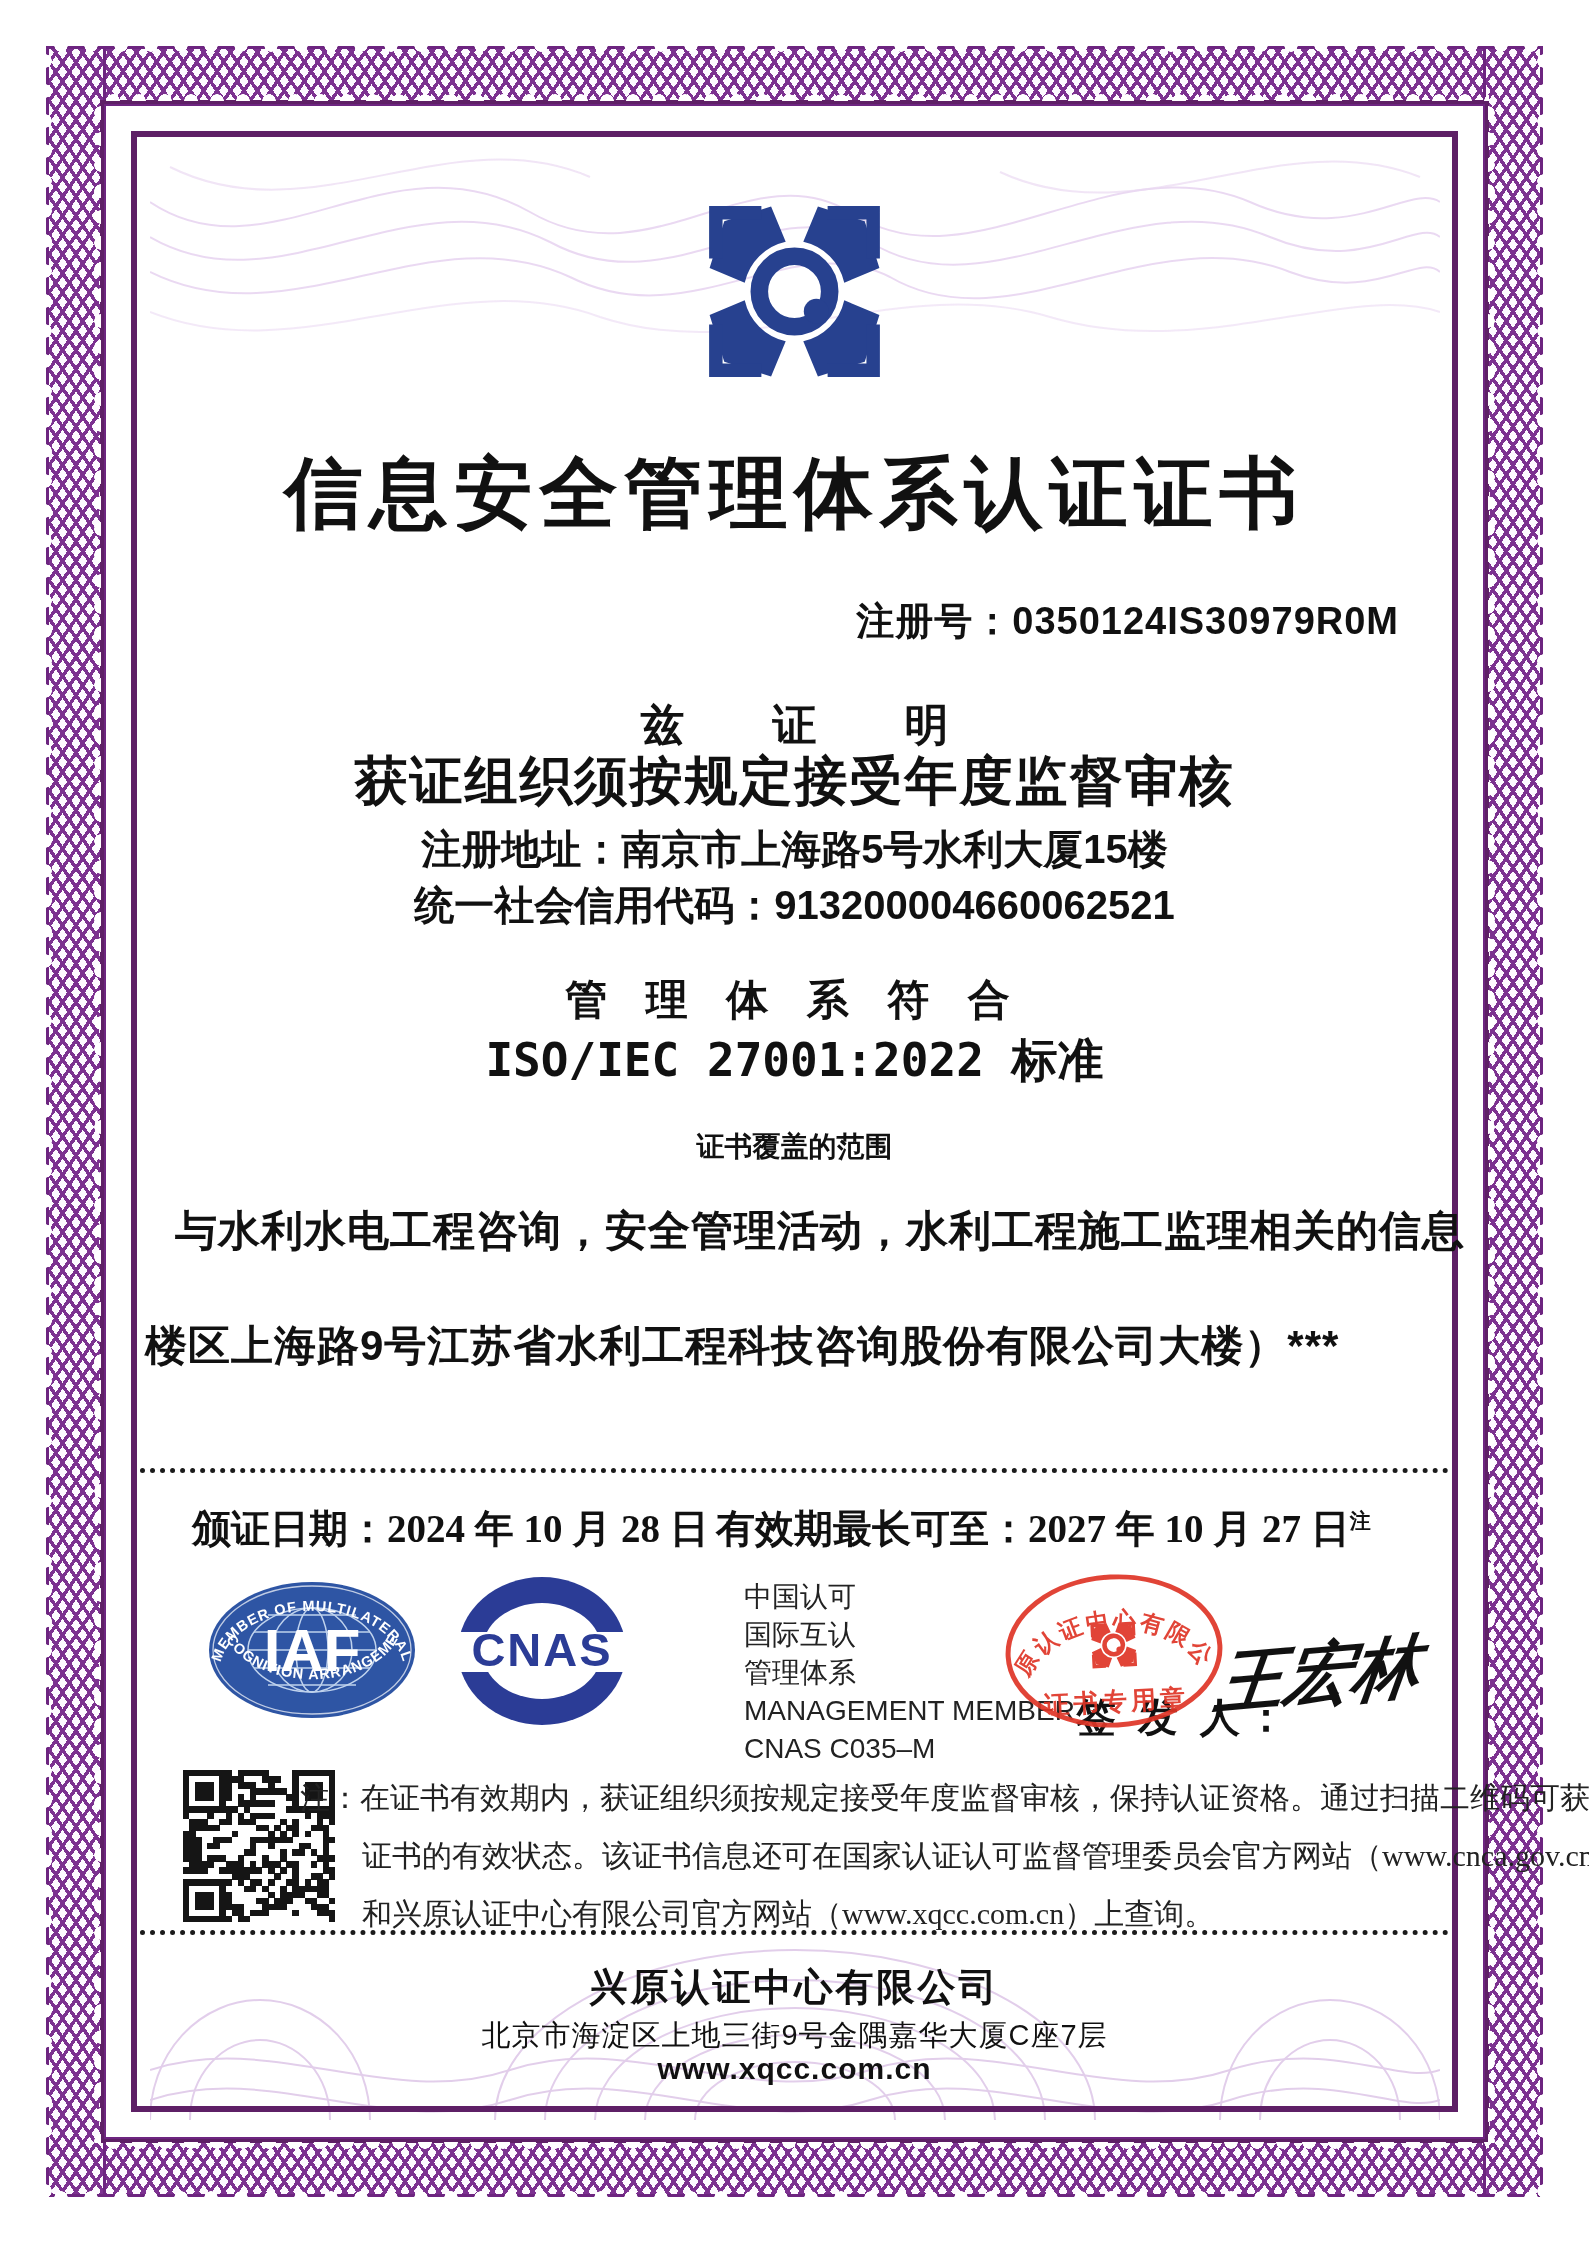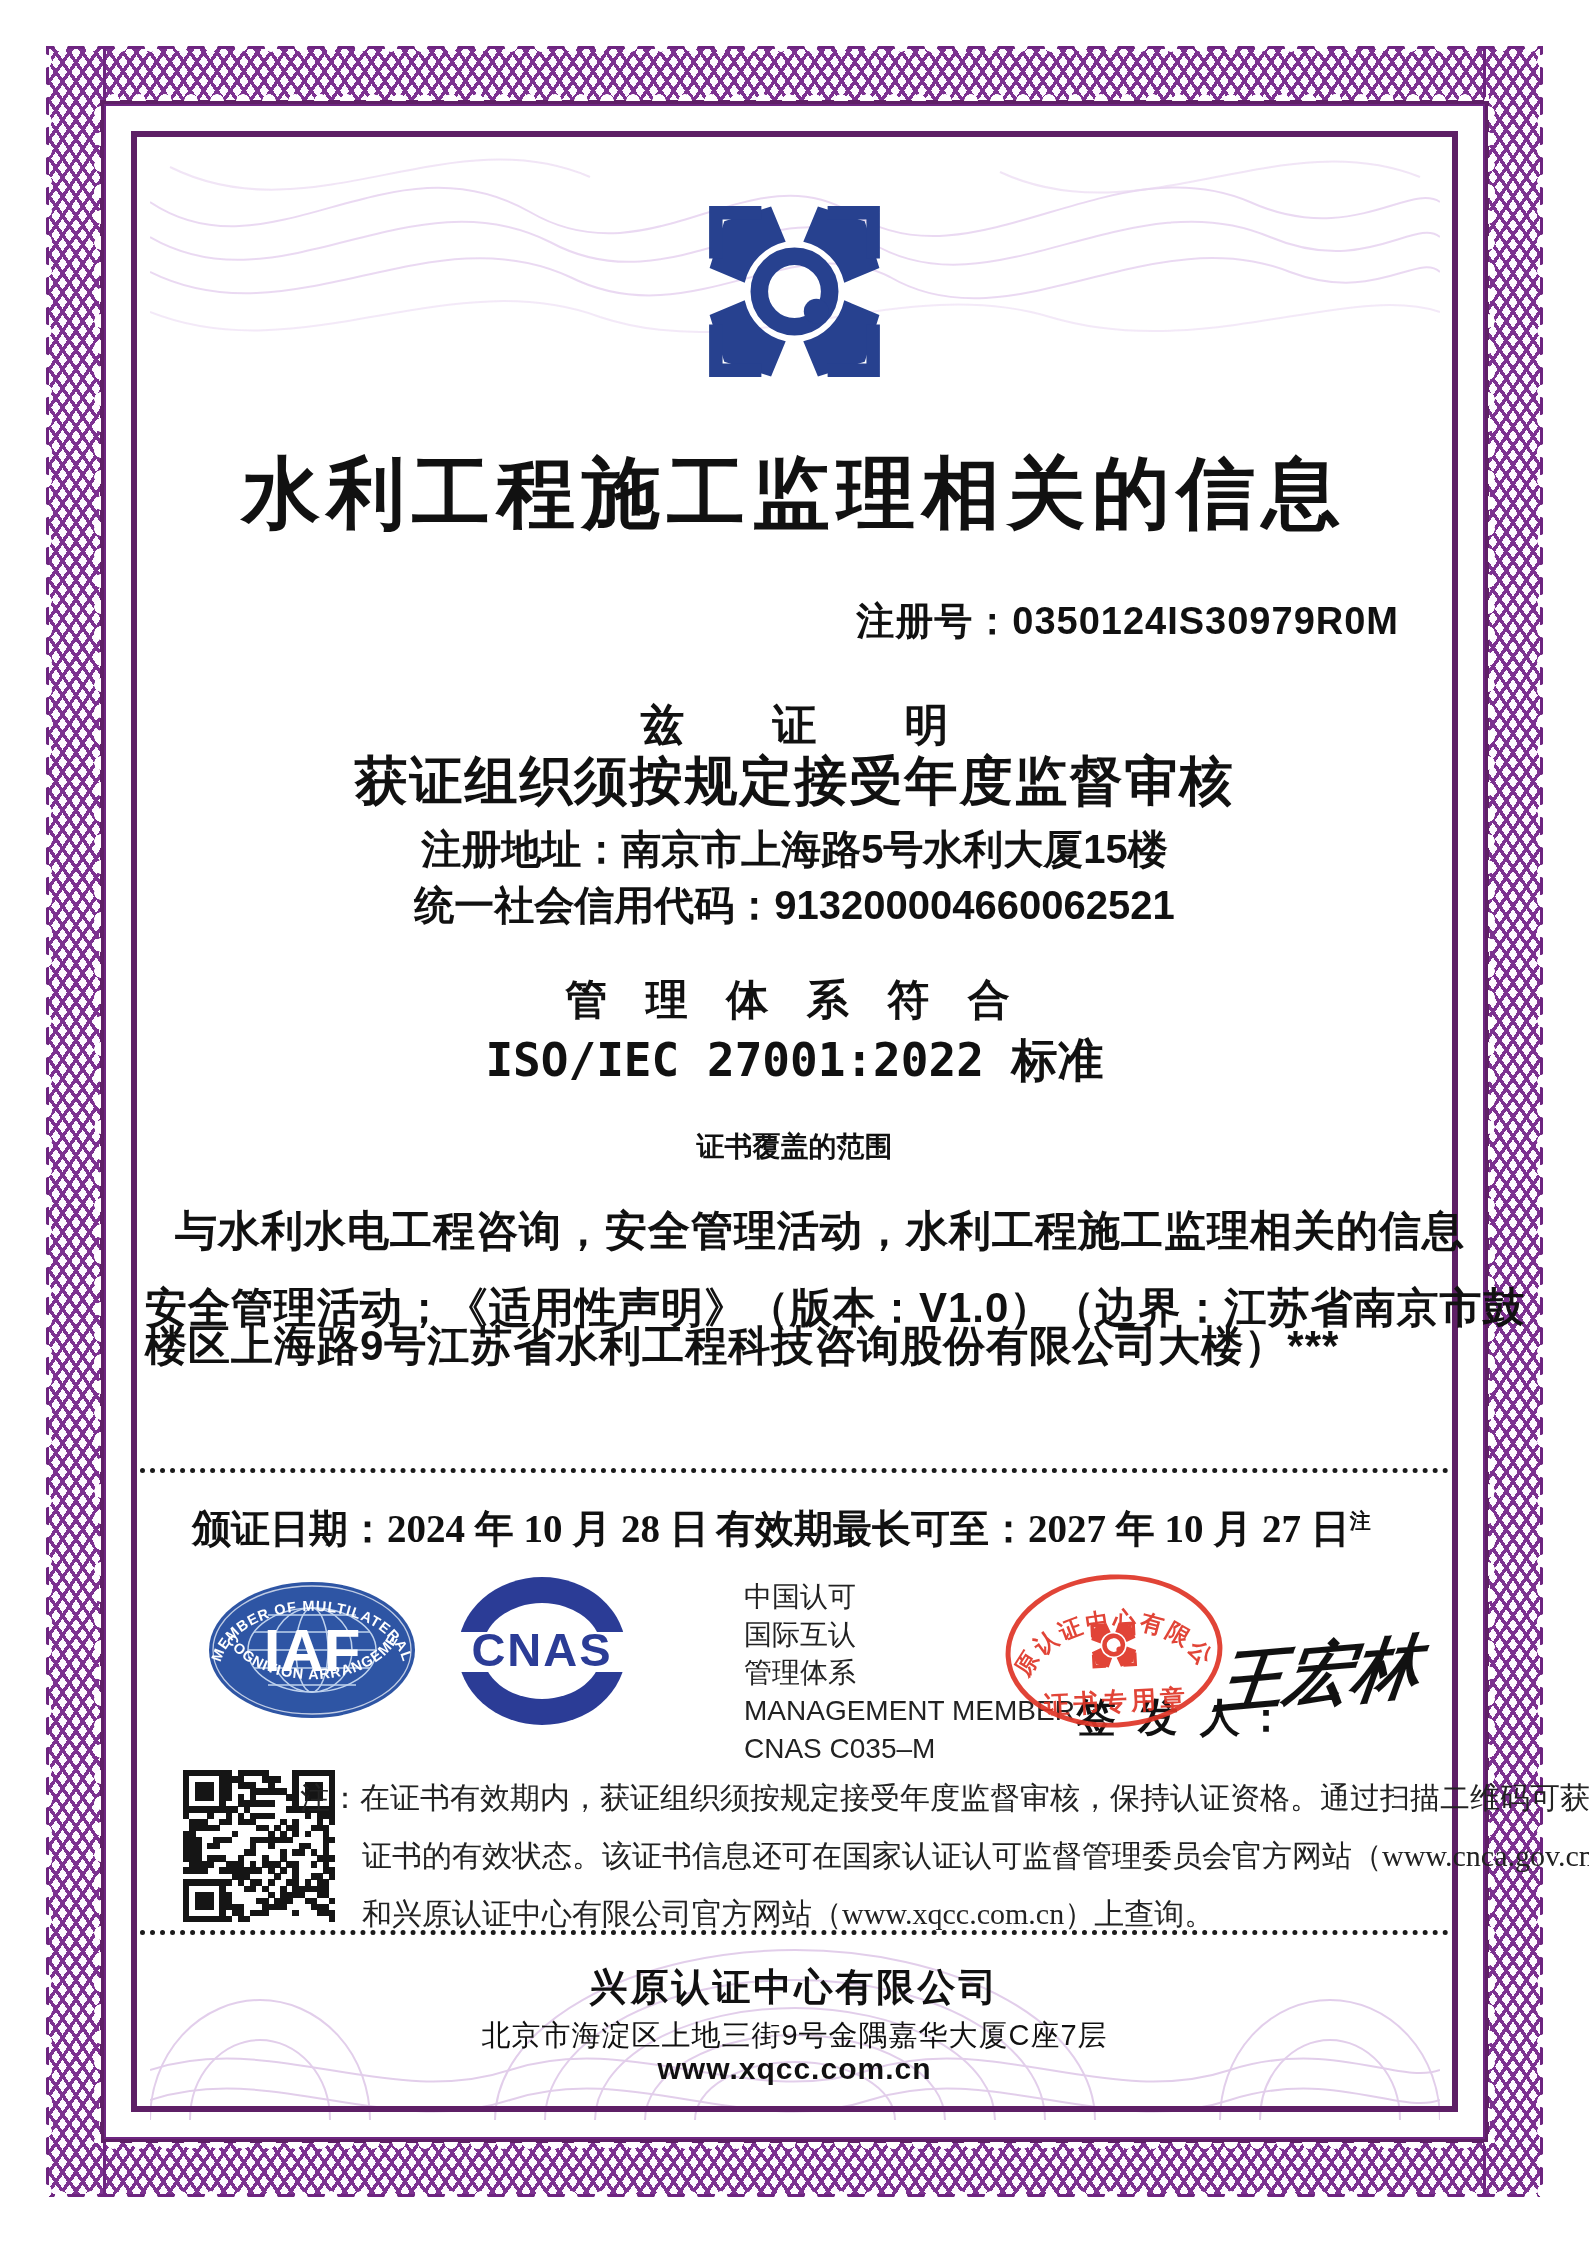--- a/index.html
+++ b/index.html
@@ -154,33 +154,32 @@
       <path d="M40 200 A70 80 0 0 1 180 200"></path>
       <path d="M1070 200 A110 120 0 0 1 1290 200"></path>
       <path d="M1110 200 A70 80 0 0 1 1250 200"></path>
     </g>
   </svg>
 
   <svg class="abs logo" viewBox="0 0 100 100">
     <use href="#xqcc-mark" width="100" height="100"></use>
   </svg>
 
-  <div class="abs c title">水利工程施工监理相关的信息</div>
+  <div class="abs c title">信息安全管理体系认证证书</div>
   <div class="abs reg"><span>注册号：</span><span>0350124IS30979R0M</span></div>
 
   <div class="abs c hereby">兹　　证　　明</div>
   <div class="abs c company">获证组织须按规定接受年度监督审核</div>
   <div class="abs c addr">注册地址：南京市上海路5号水利大厦15楼</div>
   <div class="abs c credit">统一社会信用代码：913200004660062521</div>
   <div class="abs c conforms">管 理 体 系 符 合</div>
   <div class="abs c standard">ISO/IEC 27001:2022 标准</div>
   <div class="abs c scopetitle">证书覆盖的范围</div>
 
   <div class="abs scopeline sl0">与水利水电工程咨询，安全管理活动，水利工程施工监理相关的信息</div>
-  <div class="abs scopeline sl1">安全管理活动；《适用性声明》（版本：V1.0）（边界：江苏省南京市鼓</div>
   <div class="abs scopeline sl2">楼区上海路9号江苏省水利工程科技咨询股份有限公司大楼）***</div>
 
   <div class="abs dots d1"></div>
 
   <div class="abs datel">颁证日期：2024 年 10 月 28 日</div>
   <div class="abs dater"><span>有效期最长可至：2027 年 10 月 27 日</span><sup>注</sup></div>
 
   <svg class="abs iaf" width="215" height="145" viewBox="0 0 215 145">
     <ellipse cx="107" cy="72" rx="103" ry="68" fill="#2e55a4"></ellipse>
     <ellipse cx="107" cy="72" rx="99" ry="64" fill="none" stroke="#ffffff" stroke-width="1.3" opacity="0.7"></ellipse>

